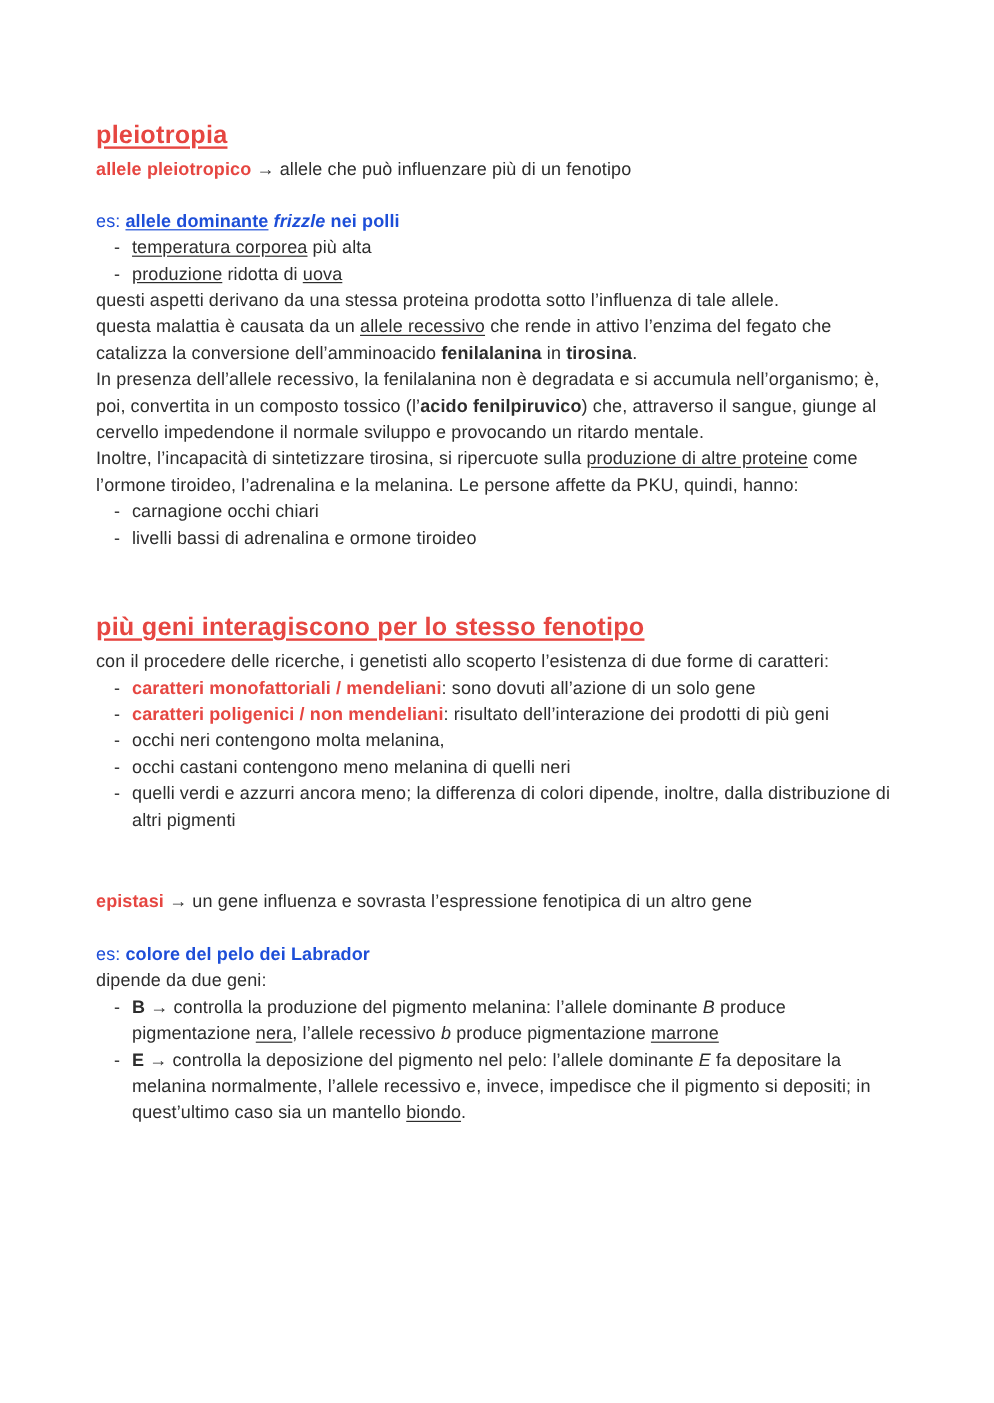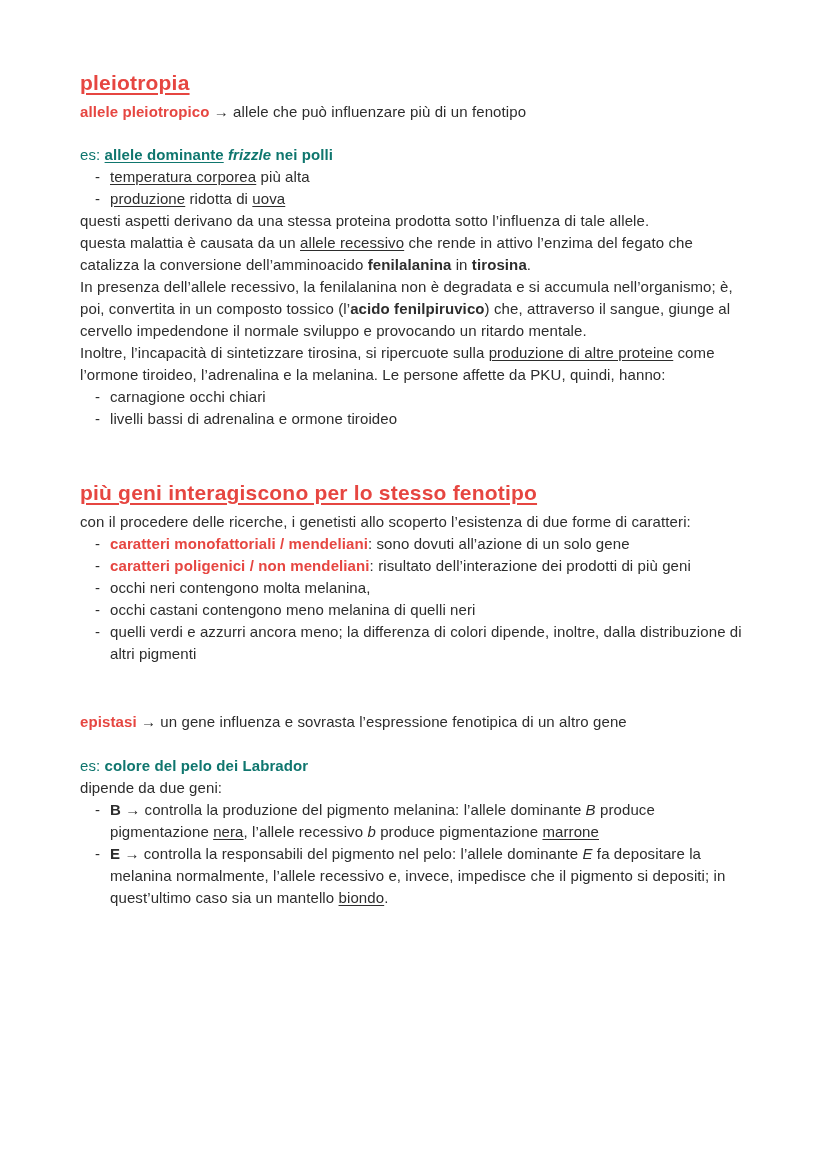--- a/index.html
+++ b/index.html
@@ -12,21 +12,21 @@
     height: 1169px;
     overflow: hidden;
     font-family: "Liberation Sans", sans-serif;
     color: #2d2d2d;
     -webkit-font-smoothing: antialiased;
   }
   .page {
     box-sizing: border-box;
     width: 828px;
     height: 1169px;
-    padding: 69px 78px 0 80px;
+    padding: 99px 78px 0 80px;
     background: #ffffff;
   }
   .h1 {
     font-size: 21px;
     line-height: 27px;
     font-weight: 700;
     letter-spacing: 0.2px;
   }
   .h1 .u { text-decoration-thickness: 2px; text-underline-offset: 3px; }
   .p, .bullet {
@@ -40,21 +40,21 @@
   }
   .bullet .dash {
     position: absolute;
     left: 15px;
     top: 0;
   }
   .b { font-weight: 700; }
   .i { font-style: italic; }
   .u { text-decoration: underline; text-underline-offset: 2px; }
   .red { color: #e64641; }
-  .green { color: #0f766e; }
+  .green { color: #1d4ed8; }
 </style>
 </head>
 <body>
 
 <div class="page">
   <main id="doc">
       <div class="h1"><span class="red b u">pleiotropia</span></div>
       <div class="p" style="margin-top: 5px;"><span class="red b">allele pleiotropico</span><span> → allele che può influenzare più di un fenotipo</span></div>
       <div class="p" style="margin-top: 21px;"><span class="green">es: </span><span class="green b u">allele dominante</span><span class="green b"> </span><span class="green b i">frizzle</span><span class="green b"> nei polli</span></div>
       <div class="bullet"><span class="dash">-</span><span class="u">temperatura corporea</span><span> più alta</span></div>
@@ -69,15 +69,15 @@
       <div class="p" style="margin-top: 5px;"><span>con il procedere delle ricerche, i genetisti allo scoperto l’esistenza di due forme di caratteri:</span></div>
       <div class="bullet"><span class="dash">-</span><span class="red b">caratteri monofattoriali / mendeliani</span><span>: sono dovuti all’azione di un solo gene</span></div>
       <div class="bullet"><span class="dash">-</span><span class="red b">caratteri poligenici / non mendeliani</span><span>: risultato dell’interazione dei prodotti di più geni</span></div>
       <div class="bullet"><span class="dash">-</span><span>occhi neri contengono molta melanina,</span></div>
       <div class="bullet"><span class="dash">-</span><span>occhi castani contengono meno melanina di quelli neri</span></div>
       <div class="bullet"><span class="dash">-</span><span>quelli verdi e azzurri ancora meno; la differenza di colori dipende, inoltre, dalla distribuzione di altri pigmenti</span></div>
       <div class="p" style="margin-top: 46px;"><span class="red b">epistasi</span><span> → un gene influenza e sovrasta l’espressione fenotipica di un altro gene</span></div>
       <div class="p" style="margin-top: 22px;"><span class="green">es: </span><span class="green b">colore del pelo dei Labrador</span></div>
       <div class="p"><span>dipende da due geni:</span></div>
       <div class="bullet"><span class="dash">-</span><span class="b">B</span><span> → controlla la produzione del pigmento melanina: l’allele dominante </span><span class="i">B</span><span> produce pigmentazione </span><span class="u">nera</span><span>, l’allele recessivo </span><span class="i">b</span><span> produce pigmentazione </span><span class="u">marrone</span></div>
-      <div class="bullet"><span class="dash">-</span><span class="b">E</span><span> → controlla la responsabili del pigmento nel pelo: l’allele dominante </span><span class="i">E</span><span> fa depositare la melanina normalmente, l’allele recessivo e, invece, impedisce che il pigmento si depositi; in quest’ultimo caso sia un mantello </span><span class="u">biondo</span><span>.</span></div>
+      <div class="bullet"><span class="dash">-</span><span class="b">E</span><span> → controlla la deposizione del pigmento nel pelo: l’allele dominante </span><span class="i">E</span><span> fa depositare la melanina normalmente, l’allele recessivo e, invece, impedisce che il pigmento si depositi; in quest’ultimo caso sia un mantello </span><span class="u">biondo</span><span>.</span></div>
     </main>
 </div>
 
 </body></html>

